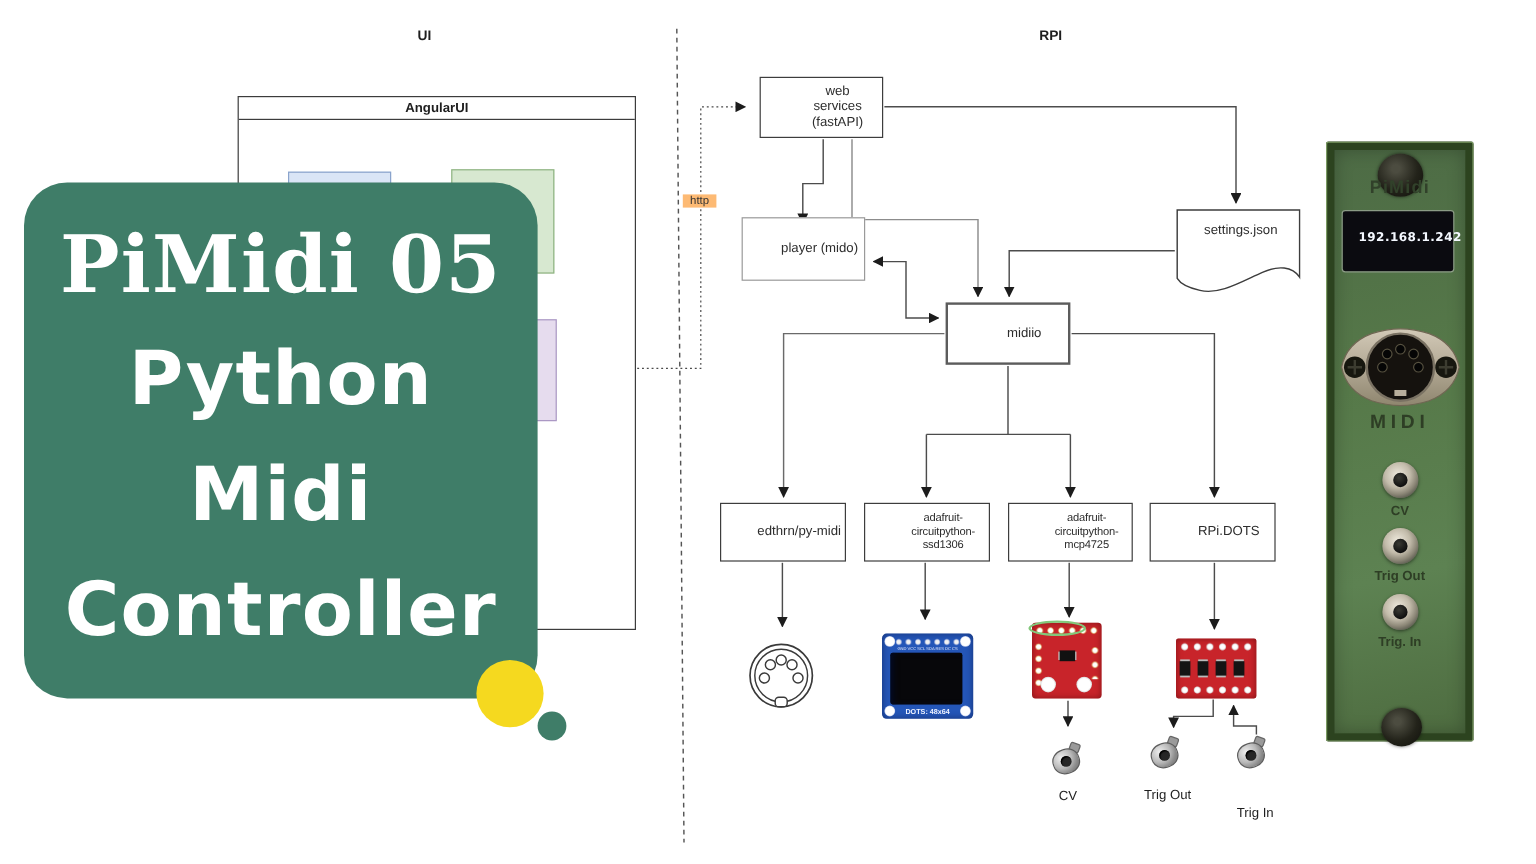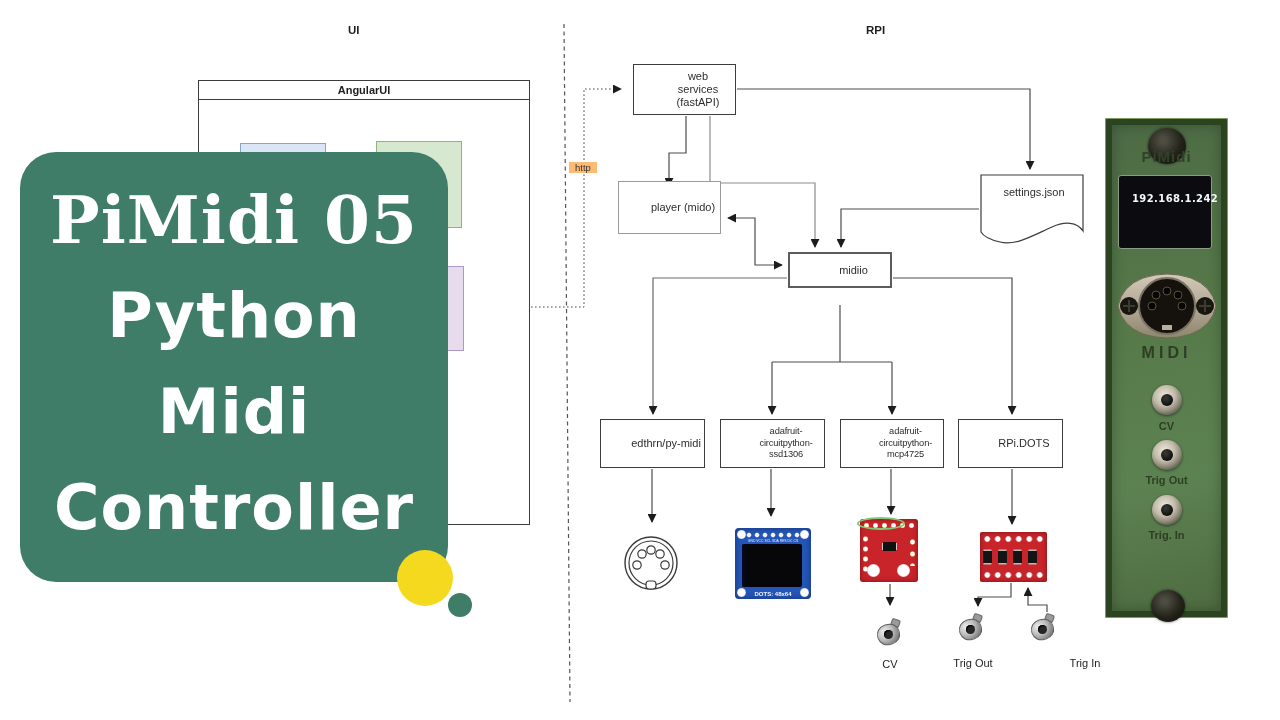--- a/index.html
+++ b/index.html
@@ -99,21 +99,21 @@
   #panel{position:absolute;left:1105px;top:118px;width:123px;height:500px;z-index:3;
     background:var(--panel-frame);border-radius:2px;box-shadow:0 0 0 1px #7b9b63 inset;}
   #panel-face{position:absolute;left:7px;top:7px;width:109px;height:486px;
     background:linear-gradient(168deg,#4d6b45 0%,#567949 40%,#5d8252 72%,#4e6c40 100%);
     box-shadow:inset 0 0 14px rgba(0,0,0,.25);}
   .pnut{position:absolute;border-radius:50%;
     background:radial-gradient(circle at 40% 35%,#4c4c40 10%,#23231a 55%,#0f0f0a 100%);
     box-shadow:0 0 3px rgba(0,0,0,.6);}
   #panel-title{position:absolute;left:0;top:30px;width:100%;text-align:center;font-size:15px;
     font-weight:bold;color:#31412a;letter-spacing:1px;z-index:2;}
-  #panel-oled{position:absolute;left:13px;top:57px;width:94px;height:74px;background:#0b0b10;
+  #panel-oled{position:absolute;left:13px;top:57px;width:94px;height:52px;background:#0b0b10;
     border:1px solid #8b9b85;border-radius:3px;}
   #panel-ip{position:absolute;left:13px;top:17px;font-size:10px;font-weight:bold;color:#f4f8ff;
     letter-spacing:.4px;font-family:"DejaVu Sans","Liberation Sans",sans-serif;}
   #panel-din{position:absolute;left:11px;top:151px;}
   .panel-text{position:absolute;left:0;width:100%;text-align:center;color:#2e3e25;font-weight:bold;}
   #panel-midi{top:226px;font-size:16px;letter-spacing:4px;}
   .pjack{position:absolute;left:47px;width:30px;height:30px;border-radius:50%;
     background:radial-gradient(circle at 42% 36%,#eee9dd 0%,#c2bbaa 40%,#8d8878 62%,#5c5c50 78%,#3f3f35 100%);
     box-shadow:0 1px 3px rgba(0,0,0,.5);}
   .pjack i{position:absolute;left:9px;top:9px;width:12px;height:12px;border-radius:50%;display:block;
@@ -174,21 +174,21 @@
 <div id="dot-green"></div>
 
 <div class="node" style="left:633px;top:64px;width:103px;height:51px;">
   <span>web</span>
   <span>services</span>
   <span>(fastAPI)</span>
 </div>
 <div class="node gray" style="left:618px;top:181px;width:103px;height:53px;">
   <span>player (mido)</span>
 </div>
-<div class="node thick" style="left:788px;top:252px;width:104px;height:36px;">
+<div class="node thick" style="left:788px;top:252px;width:104px;height:52px;">
   <span>midiio</span>
 </div>
 <div id="settings-doc">
   <svg width="104" height="70" viewBox="0 0 104 70">
     <path d="M1,1 H103 V57 C97,48 85,47 72,53 C54,61 36,72 20,68 C11,66 4,63 1,58 Z" fill="#fff" stroke="#3d3d3d" stroke-width="1.2"></path>
   </svg>
   <span>settings.json</span>
 </div>
 <div class="node" style="left:600px;top:419px;width:105px;height:49px;">
   <span>edthrn/py-midi</span>
@@ -260,21 +260,21 @@
     <div class="nut"></div>
     <div class="hole"></div>
 </div>
 <div class="jackimg" style="left:1029px;top:613px;">
   <div class="tab"></div>
     <div class="nut"></div>
     <div class="hole"></div>
 </div>
 <div class="jacklabel" style="left:876px;top:658px;width:28px;">CV</div>
 <div class="jacklabel" style="left:951px;top:657px;width:44px;">Trig Out</div>
-<div class="jacklabel" style="left:1026px;top:657px;width:40px;margin-left:39px;">Trig In</div>
+<div class="jacklabel" style="left:1026px;top:672px;width:40px;">Trig In</div>
 
 <div id="panel">
   <div id="panel-face"></div>
   <div class="pnut" style="left:43px;top:10px;width:38px;height:36px;"></div>
   <div id="panel-title" class="panel-text">PiMidi</div>
   <div id="panel-oled">
     <span id="panel-ip">192.168.1.242</span>
   </div>
   <div id="panel-din">
     <svg width="102" height="74" viewBox="0 0 102 74">

